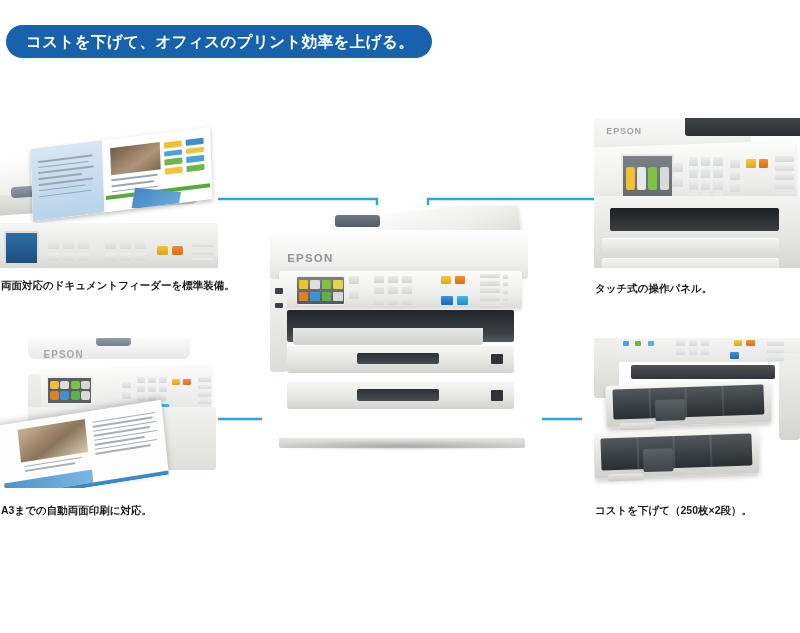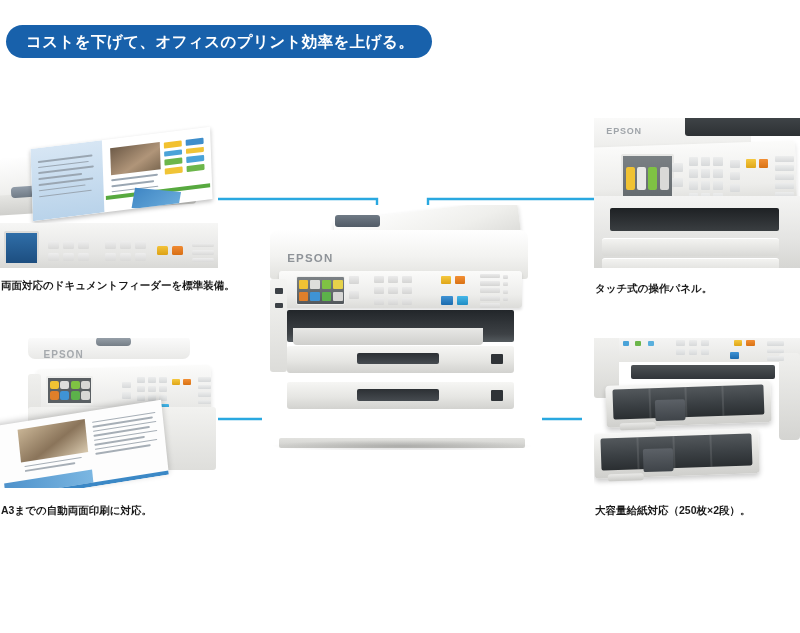--- a/index.html
+++ b/index.html
@@ -580,21 +580,21 @@
       <div class="inner">
         <div class="divider" style="left:24%;"></div>
         <div class="divider" style="left:48%;"></div>
         <div class="divider" style="left:72%;"></div>
       </div>
       <div class="guide"></div>
       <div class="tab"></div>
     </div>
   </div>
 </div>
-<div class="caption" style="left:595px; top:505px;">大容量給紙対応（250枚×2段）。</div>
+<div class="caption" style="left:595px; top:505px;">コストを下げて（250枚×2段）。</div>
 
 <div class="photo" style="left:262px; top:205px; width:280px; height:245px;">
   <div class="scene sceneE">
     <div class="adf-lid"></div>
     <div class="adf-grip"></div>
     <div class="topcase"></div>
     <div class="logo">EPSON</div>
 
     <div class="panel"></div>
     <div class="sidecol"></div>

